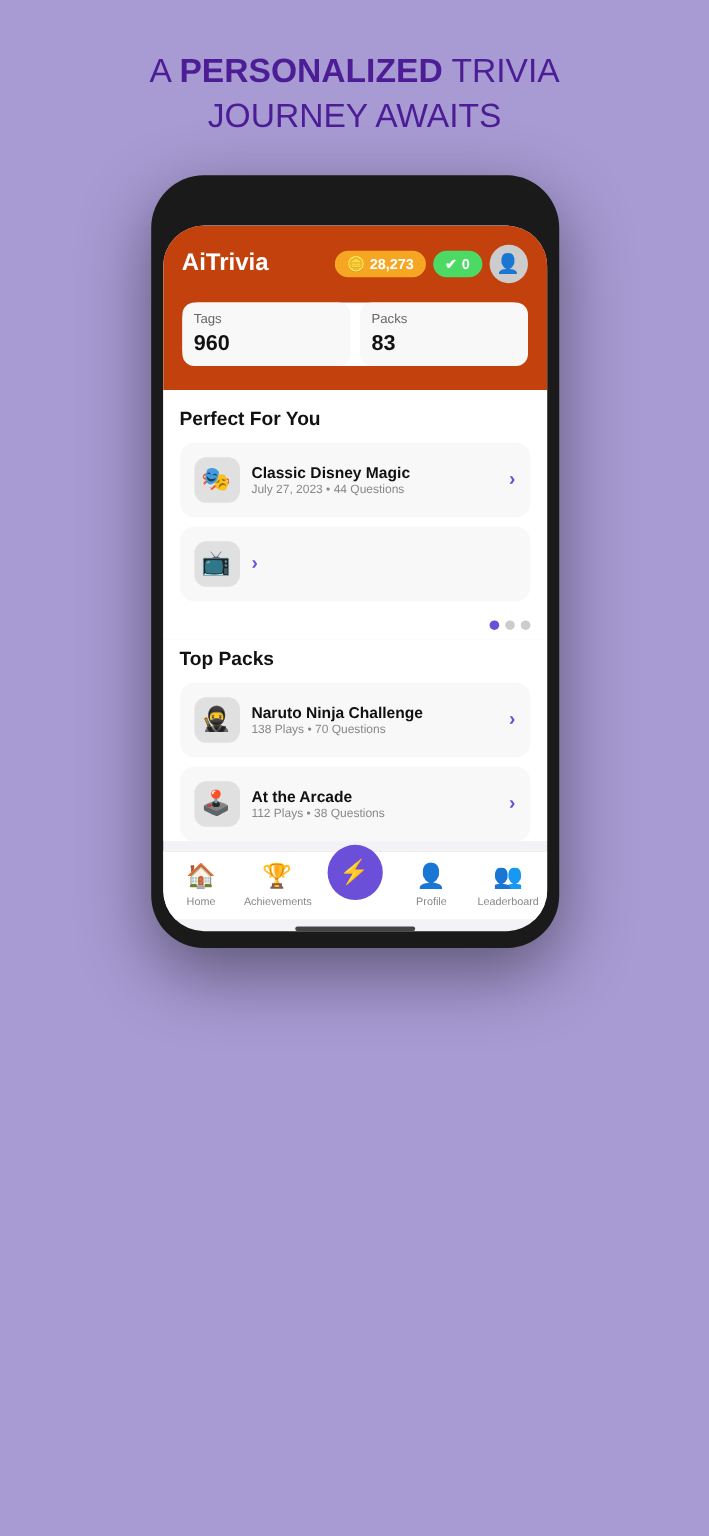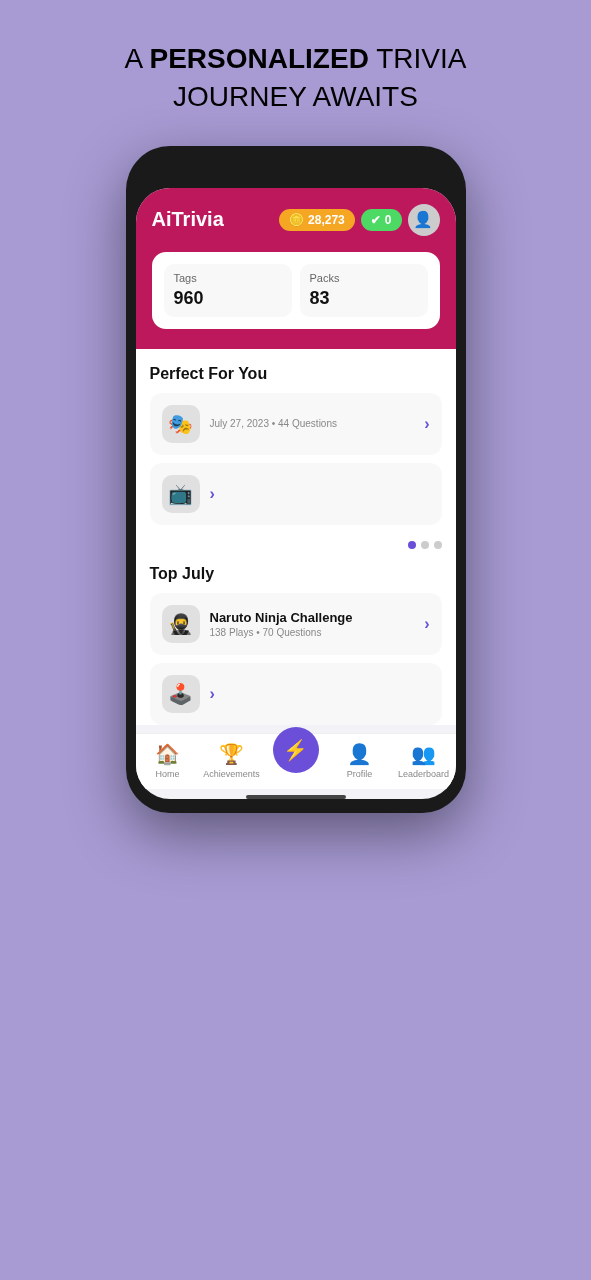--- a/index.html
+++ b/index.html
@@ -11,21 +11,21 @@
       font-family: -apple-system, BlinkMacSystemFont, 'Segoe UI', sans-serif;
       display: flex;
       flex-direction: column;
       align-items: center;
       padding: 40px 20px 40px;
     }
 
     .headline {
       text-align: center;
       font-size: 28px;
-      color: #000000;
+      color: #4c1d95;
       margin-bottom: 30px;
       line-height: 1.35;
       font-weight: 400;
     }
     .headline strong {
       font-weight: 900;
     }
 
     
     .phone-shell {
@@ -47,21 +47,21 @@
     }
     .phone-screen {
       background: #f2f2f7;
       border-radius: 34px;
       overflow: hidden;
       position: relative;
     }
 
     
     .app-header {
-      background: #be185d;
+      background: #c2410c;
       padding: 16px 16px 20px;
     }
     .app-header-row {
       display: flex;
       align-items: center;
       justify-content: space-between;
       margin-bottom: 16px;
     }
     .app-title {
       color: white;
@@ -104,21 +104,20 @@
       display: flex;
       align-items: center;
       justify-content: center;
       font-size: 16px;
     }
 
     
     .stats-card {
       background: white;
       border-radius: 14px;
-      padding: 12px;
       display: flex;
       gap: 8px;
     }
     .stat-item {
       flex: 1;
       background: #f8f8f8;
       border-radius: 10px;
       padding: 8px 10px;
     }
     .stat-label {
@@ -300,51 +299,56 @@
         </div>
       </div>
     </div>
 
     <div class="content-area">
       <div class="section-title">Perfect For You</div>
 
       <div class="pack-card">
         <div class="pack-icon">🎭</div>
         <div class="pack-info">
+          <div class="pack-name">Classic Disney Magic</div>
           <div class="pack-meta">July 27, 2023 • 44 Questions</div>
         </div>
         <span class="chevron">›</span>
       </div>
 
       <div class="pack-card">
         <div class="pack-icon">📺</div>
         <span class="chevron">›</span>
       </div>
 
       <div class="dots-row">
         <div class="dot active"></div>
         <div class="dot"></div>
         <div class="dot"></div>
       </div>
     </div>
 
     <div class="top-packs-section">
-      <div class="section-title">Top July</div>
+      <div class="section-title">Top Packs</div>
 
       <div class="pack-card">
         <div class="pack-icon">🥷</div>
         <div class="pack-info">
           <div class="pack-name">Naruto Ninja Challenge</div>
           <div class="pack-meta">138 Plays • 70 Questions</div>
         </div>
         <span class="chevron">›</span>
       </div>
 
       <div class="pack-card">
         <div class="pack-icon">🕹️</div>
+        <div class="pack-info">
+          <div class="pack-name">At the Arcade</div>
+          <div class="pack-meta">112 Plays • 38 Questions</div>
+        </div>
         <span class="chevron">›</span>
       </div>
     </div>
 
     <div class="bottom-nav">
       <div class="nav-item">
         <span class="nav-icon">🏠</span>
         <span class="nav-label">Home</span>
       </div>
       <div class="nav-item">

